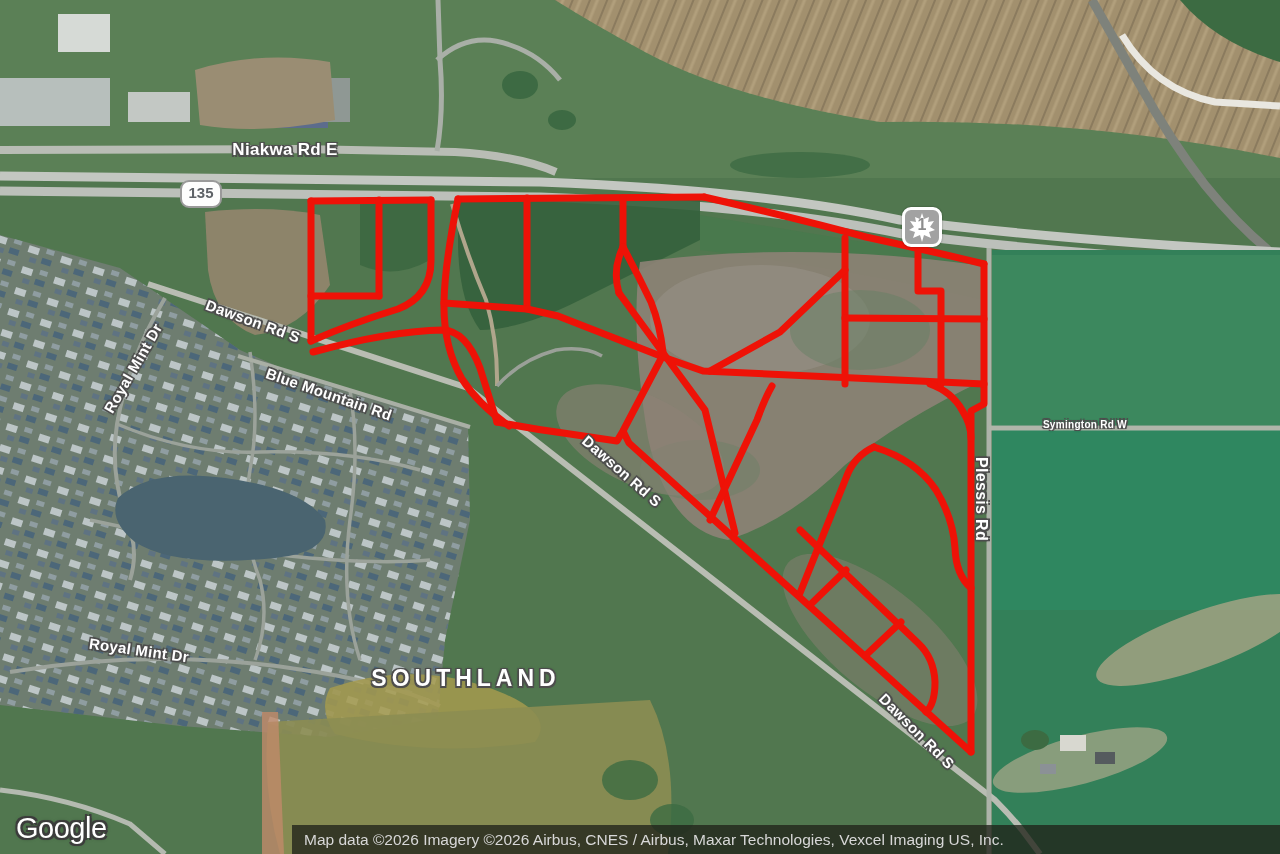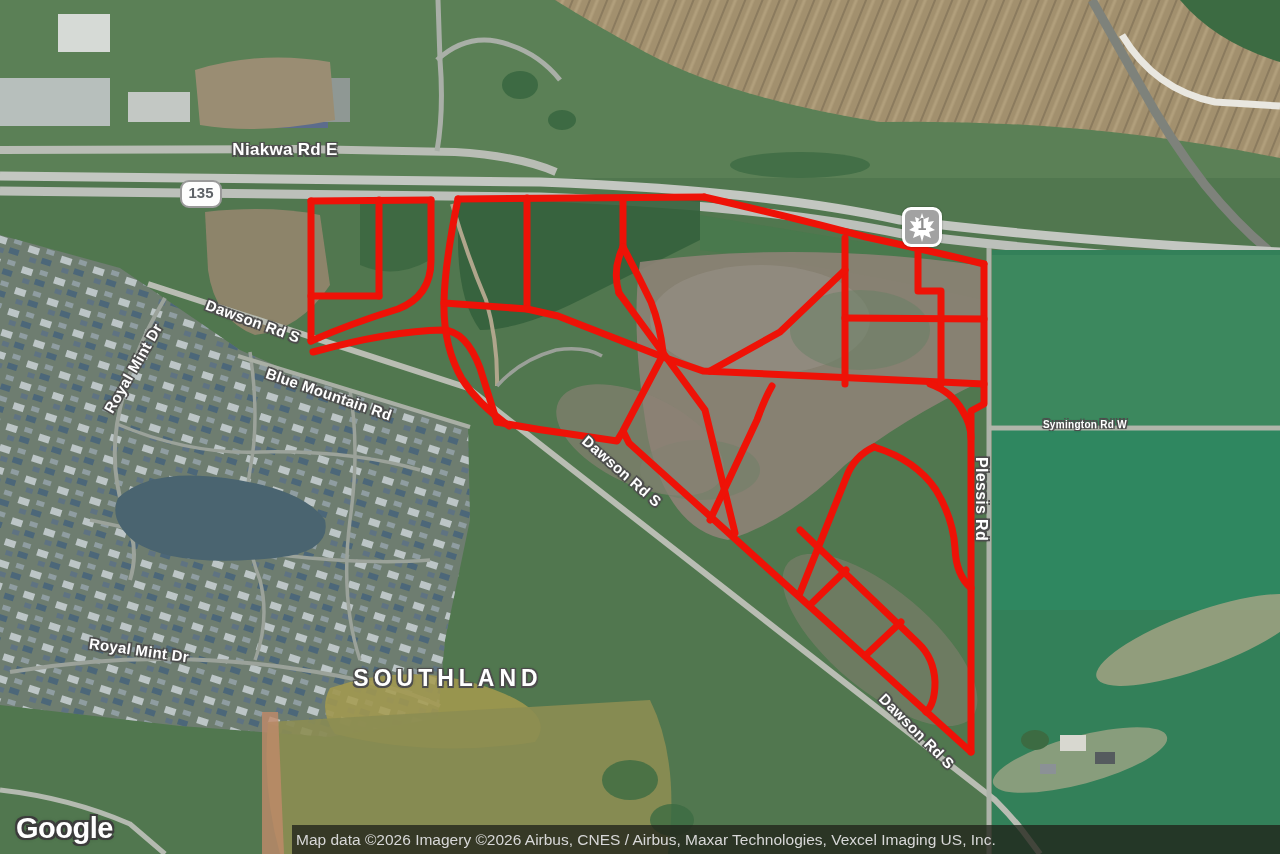--- a/index.html
+++ b/index.html
@@ -32,28 +32,28 @@
     border:3px solid #fff;border-radius:9px;box-sizing:border-box;
     transform:translate(-50%,-50%);box-shadow:0 0 2px rgba(0,0,0,.4);
   }
   .shieldTC svg{position:absolute;left:1px;top:1px;}
   .shieldTC .num{
     position:absolute;left:0;top:6px;width:100%;text-align:center;
     color:#8d8d8d;font-weight:bold;font-size:16px;
   }
   #googlelogo{
     position:absolute;left:16px;top:812px;color:#fff;font-size:29px;
-    font-weight:bold;letter-spacing:-.5px;
+    font-weight:normal;letter-spacing:-.5px;
     text-shadow:-2px -2px 0 #3c3c3c,2px -2px 0 #3c3c3c,
                 -2px 2px 0 #3c3c3c,2px 2px 0 #3c3c3c,0 0 4px rgba(0,0,0,.6);
   }
   #attribution{
     position:absolute;left:292px;right:0;bottom:0;height:29px;
     background:rgba(32,34,26,.78);color:#d7d7d7;font-size:15.5px;
-    line-height:29px;padding-left:4px;white-space:nowrap;overflow:hidden;
+    line-height:29px;padding-left:12px;white-space:nowrap;overflow:hidden;
   }
 </style>
 </head>
 <body>
 
 <div id="stage">
 
 <svg id="terrain" width="1280" height="854" viewBox="0 0 1280 854">
   <defs>
     <pattern id="houses" width="34" height="22" patternUnits="userSpaceOnUse" patternTransform="rotate(18)">
@@ -191,21 +191,21 @@
 <div class="maplabel" style="left:329px;top:394px;transform:translate(-50%,-50%) rotate(19deg);">Blue Mountain Rd</div>
 
 <div class="maplabel" style="left:622px;top:471px;transform:translate(-50%,-50%) rotate(41deg);">Dawson Rd S</div>
 
 <div class="maplabel" style="left:1085px;top:424px;font-size:10px;">Symington Rd W</div>
 
 <div class="maplabel" style="left:981px;top:499px;font-size:16px;transform:translate(-50%,-50%) rotate(90deg);">Plessis Rd</div>
 
 <div class="maplabel" style="left:139px;top:650px;transform:translate(-50%,-50%) rotate(8deg);">Royal Mint Dr</div>
 
-<div class="maplabel parklabel" style="left:448px;top:679px;">
+<div class="maplabel parklabel" style="left:466px;top:679px;">
   <div>SOUTHLAND</div>
 </div>
 
 <div class="maplabel" style="left:917px;top:731px;transform:translate(-50%,-50%) rotate(45deg);">Dawson Rd S</div>
 
 <div class="shield135" style="left:201px;top:178px;margin-top:16px;">135</div>
 
 <div class="shieldTC" style="left:922px;top:227px;">
   <svg width="32" height="32" viewBox="0 0 32 32">
     <path fill="#ffffff" d="M16,2 L18,8 L23,6 L22,11 L28,10 L24,16 L29,19 L23,21 L25,27 L18,24 L16,31 L14,24 L7,27 L9,21 L3,19 L8,16 L4,10 L10,11 L9,6 L14,8 Z"></path>

